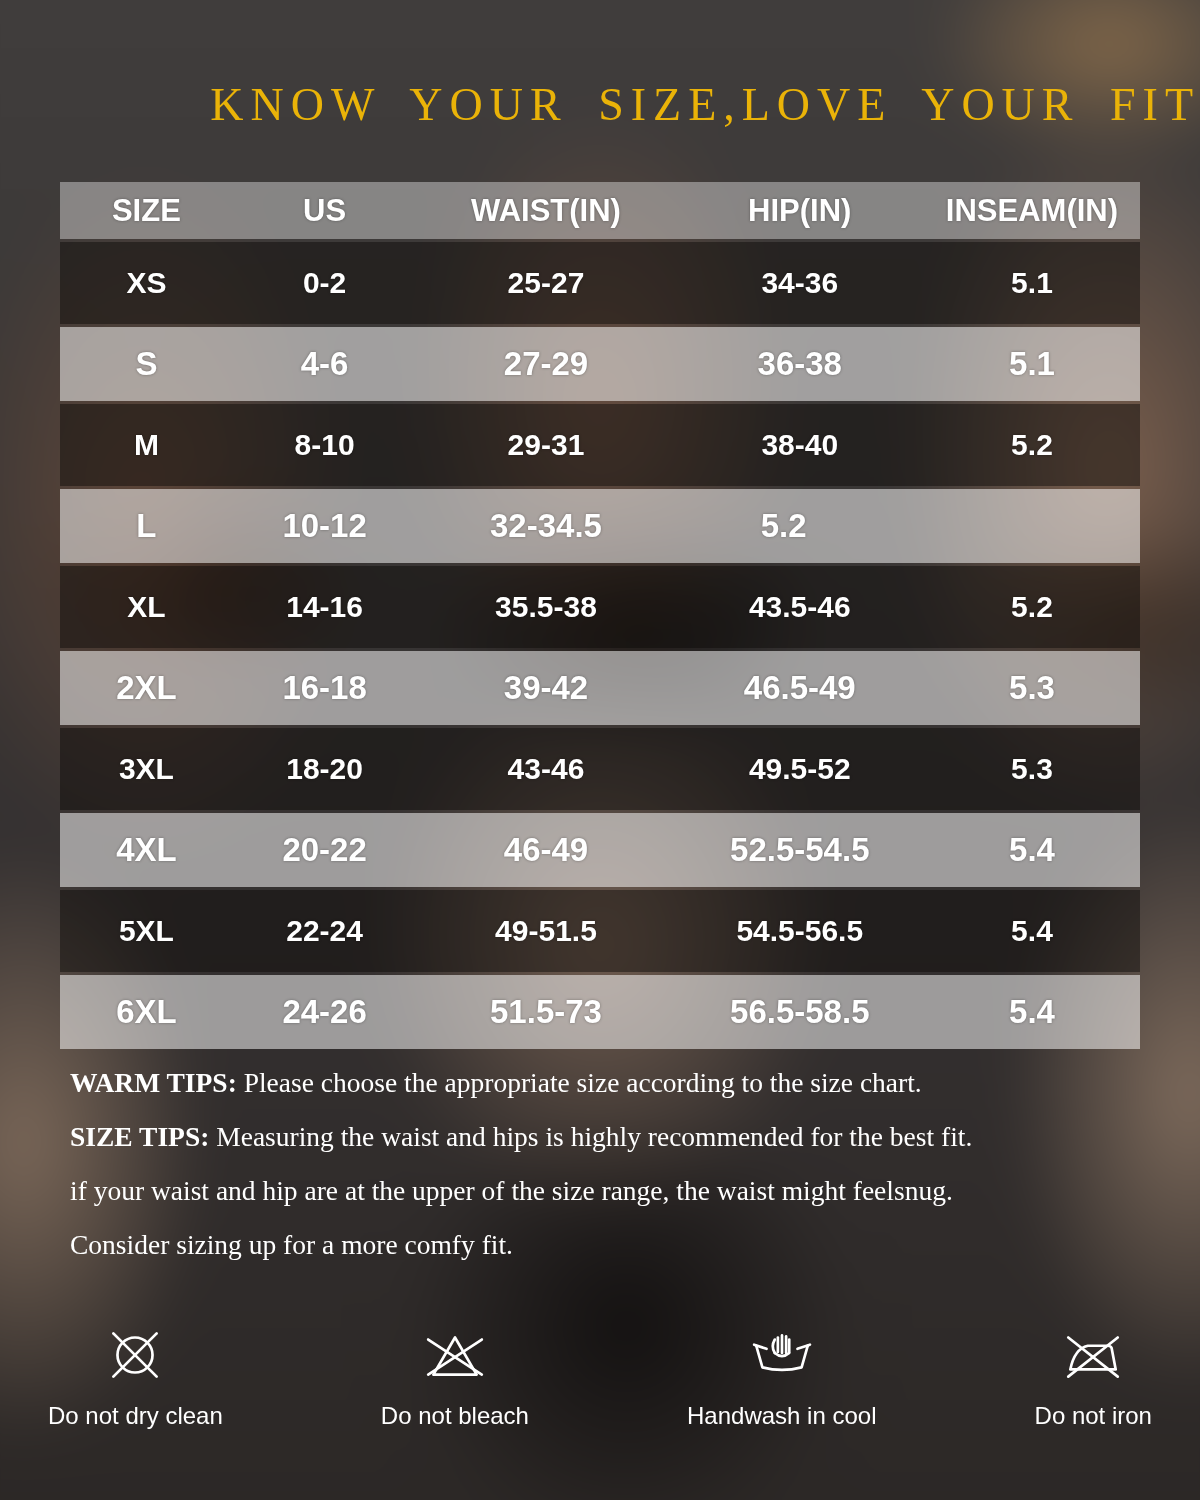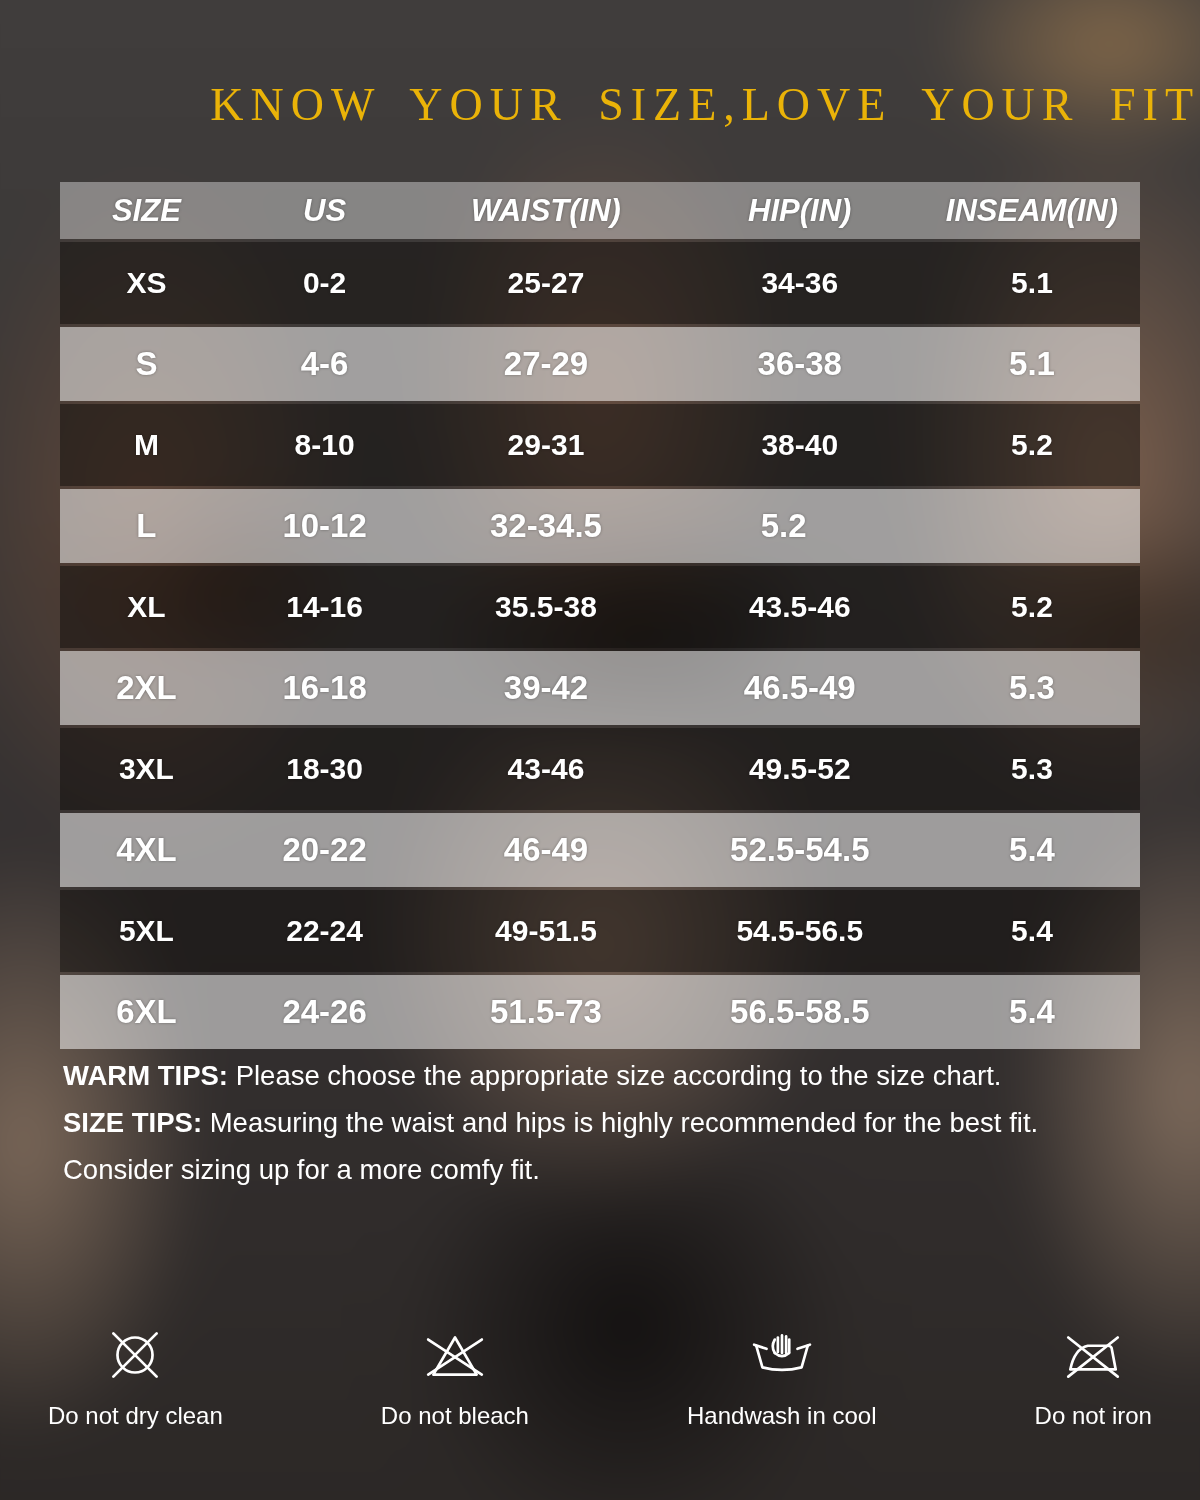--- a/index.html
+++ b/index.html
@@ -19,28 +19,28 @@
       radial-gradient(260px 430px at 7% 74%,  rgba(200,165,135,.50),transparent 70%),
       radial-gradient(260px 430px at 94% 71%, rgba(205,170,140,.50),transparent 70%),
       radial-gradient(320px 320px at 52% 85%, rgba(10,8,8,.75),     transparent 70%),
       linear-gradient(180deg,#413e3d 0%,#3a3736 30%,#343030 60%,#2b2725 100%);}
   .title{position:absolute;top:78px;left:0;width:100%;margin:0;text-align:right;
          font-family:"Liberation Serif",serif;font-weight:400;font-size:46px;
          letter-spacing:7px;word-spacing:12px;color:#eab308;}
   .table{position:absolute;left:60px;top:182px;width:1080px;}
   .trow{display:flex;align-items:center;margin-bottom:3px;color:#ffffff;
         text-shadow:0 0 3px rgba(0,0,0,.35);}
-  .trow.header{height:57px;background:rgba(255,255,255,.38);font-size:31px;font-weight:bold;font-style:italic;}
+  .trow.header{height:57px;background:rgba(255,255,255,.38);font-size:31px;font-weight:bold;}
   .trow.dark {height:82px;background:rgba(12,8,6,.45); font-size:30px;font-weight:bold;}
   .trow.light{height:74px;background:rgba(255,255,255,.52);font-size:33px;font-weight:bold;}
   .cell{text-align:center;}
   .c0{width:16%;} .c1{width:17%;} .c2{width:24%;} .c3{width:23%;text-align:center;} .c4{width:20%;}
   .tips{position:absolute;left:62px;top:1052px;width:1080px;color:#ffffff;
         font-size:27.5px;}
-  .tips p{margin:1px;line-height:46px;}
+  .tips p{margin:8px;line-height:46px;font-family:Liberation Serif, serif;}
   .tips .b{font-weight:bold;}
   .care{position:absolute;left:0;top:1322px;width:1200px;box-sizing:border-box;
         padding:0 48px;display:flex;justify-content:space-between;}
   .care-item{display:flex;flex-direction:column;align-items:center;gap:14px;color:#ffffff;}
   .care-item svg{width:66px;height:66px;stroke:#ffffff;fill:none;stroke-width:2.6;
                  stroke-linecap:round;stroke-linejoin:round;}
   .care-label{font-size:24px;white-space:nowrap;}
 </style>
 </head>
 <body>
@@ -95,21 +95,21 @@
     </div>
     <div class="trow light">
       <div class="cell c0">2XL</div>
       <div class="cell c1">16-18</div>
       <div class="cell c2">39-42</div>
       <div class="cell c3">46.5-49</div>
       <div class="cell c4">5.3</div>
     </div>
     <div class="trow dark">
       <div class="cell c0">3XL</div>
-      <div class="cell c1">18-30</div>
+      <div class="cell c1">18-20</div>
       <div class="cell c2">43-46</div>
       <div class="cell c3">49.5-52</div>
       <div class="cell c4">5.3</div>
     </div>
     <div class="trow light">
       <div class="cell c0">4XL</div>
       <div class="cell c1">20-22</div>
       <div class="cell c2">46-49</div>
       <div class="cell c3">52.5-54.5</div>
       <div class="cell c4">5.4</div>
@@ -126,20 +126,21 @@
       <div class="cell c1">24-26</div>
       <div class="cell c2">51.5-73</div>
       <div class="cell c3">56.5-58.5</div>
       <div class="cell c4">5.4</div>
     </div>
   </div>
 
   <div class="tips">
     <p><span class="b">WARM TIPS:</span> <span>Please choose the appropriate size according to the size chart.</span></p>
     <p><span class="b">SIZE TIPS:</span> <span>Measuring the waist and hips is highly recommended for the best fit.</span></p>
+    <p>if your waist and hip are at the upper of the size range, the waist might feelsnug.</p>
     <p>Consider sizing up for a more comfy fit.</p>
   </div>
 
   <div class="care">
     <div class="care-item">
       <svg viewBox="0 0 64 64">
         <circle cx="32" cy="32" r="17"></circle>
         <line x1="11" y1="11" x2="53" y2="53"></line>
         <line x1="53" y1="11" x2="11" y2="53"></line>
       </svg>

